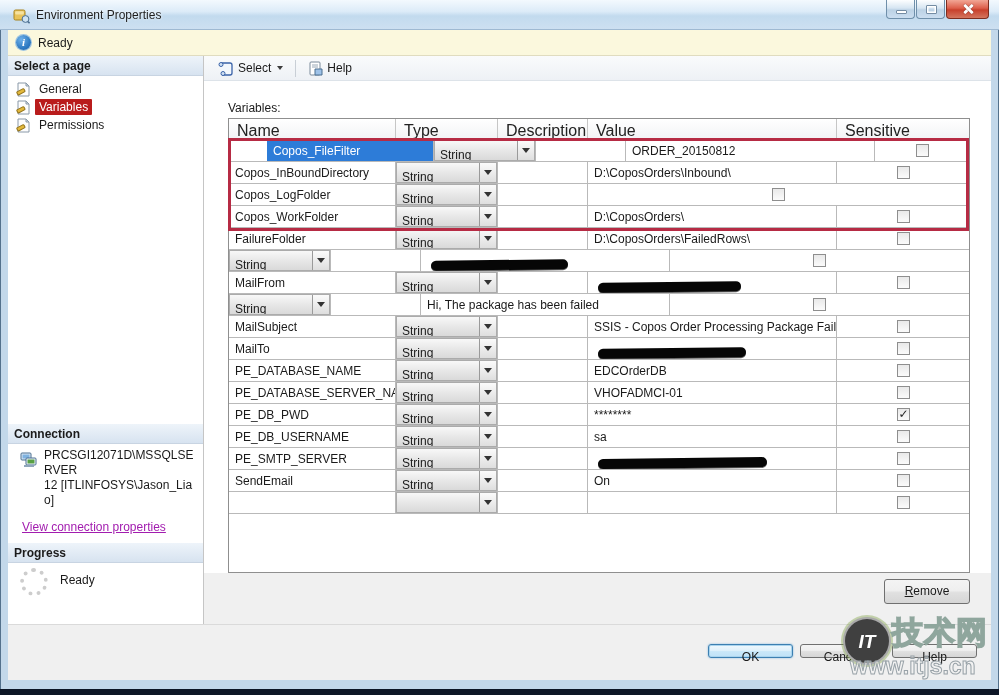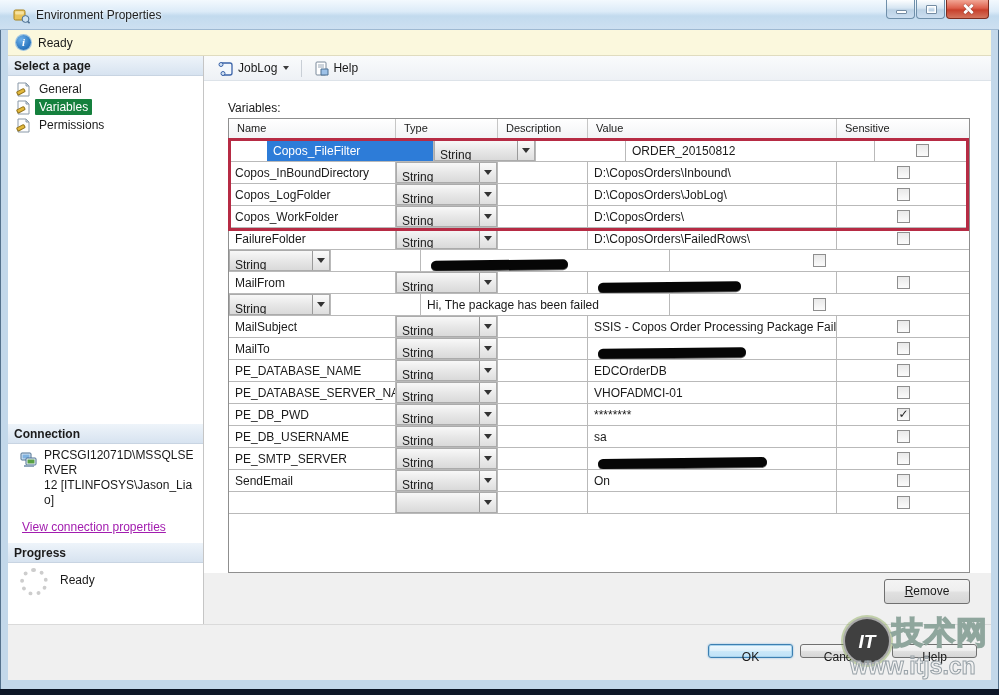--- a/index.html
+++ b/index.html
@@ -74,21 +74,21 @@
   .dd-arrow { width:0; height:0; border-left:3.5px solid transparent; border-right:3.5px solid transparent;
     border-top:4px solid #3c3c3c; margin-left:2px; }
   .main-bottom { position:absolute; left:0; top:517px; width:787px; height:51px; background:#f0f0f0; }
   .vars-label { position:absolute; left:24px; top:45px; }
 
   
   .table-wrap { position:absolute; left:24px; top:62px; width:742px; height:455px;
     border:1px solid #8f8f8f; background:#fff; }
   .thead { display:flex; height:21px; background:linear-gradient(#ffffff,#f2f3f5);
     border-bottom:1px solid #9c9c9c; }
-  .th { padding:3px 0 0 8px; border-right:1px solid #c6c6c6; font-size:11px; color:#222;
+  .th { padding:3px 0 0 8px; border-right:1px solid #c6c6c6; font-size:16px; color:#222;
     overflow:hidden; white-space:nowrap; }
   .th:last-child { border-right:none; }
   .w-name{width:167px;} .w-type{width:102px;} .w-desc{width:90px;} .w-value{width:249px;}
   .w-sens{flex:1;}
   .trow { display:flex; height:22px; border-bottom:1px solid #b9b9b9; background:#fff; }
   .td { border-right:1px solid #b9b9b9; overflow:hidden; white-space:nowrap; }
   .td.name { padding:4px 0 0 6px; }
   .td.name.sel { color:#fff; }
   .td.value { padding:4px 0 0 6px; }
   .td.sens { border-right:none; display:flex; align-items:center; justify-content:center; }
@@ -182,21 +182,21 @@
             <rect x="1" y="8" width="8" height="3.5" rx="1" transform="rotate(-28 5 10)" fill="#e3b93c" stroke="#93731a"></rect>
           </svg>
           <span class="lbl">General</span>
         </div>
         <div class="page-item sel">
           <svg width="15" height="15" viewBox="0 0 15 15">
             <path d="M2 1 h8 l3 3 v10 h-11 z" fill="#fdfdfd" stroke="#8a99a8"></path>
             <path d="M10 1 l3 3 h-3 z" fill="#d7e2ec" stroke="#8a99a8"></path>
             <rect x="1" y="8" width="8" height="3.5" rx="1" transform="rotate(-28 5 10)" fill="#e3b93c" stroke="#93731a"></rect>
           </svg>
-          <span class="lbl" style="background: #15803d;">Variables</span>
+          <span class="lbl" style="background: #b91c1c;">Variables</span>
         </div>
         <div class="page-item">
           <svg width="15" height="15" viewBox="0 0 15 15">
             <path d="M2 1 h8 l3 3 v10 h-11 z" fill="#fdfdfd" stroke="#8a99a8"></path>
             <path d="M10 1 l3 3 h-3 z" fill="#d7e2ec" stroke="#8a99a8"></path>
             <rect x="1" y="8" width="8" height="3.5" rx="1" transform="rotate(-28 5 10)" fill="#e3b93c" stroke="#93731a"></rect>
           </svg>
           <span class="lbl">Permissions</span>
         </div>
       </div>
@@ -221,21 +221,21 @@
   </div>
 
   <div class="main">
     <div class="toolbar">
       <div class="tbtn">
         <svg width="16" height="15" viewBox="0 0 16 15">
           <path d="M3 2 h9 a2 2 0 0 1 2 2 v8 a2 2 0 0 1 -2 2 h-8" fill="#f2f7fc" stroke="#3a63a8" stroke-width="1.3"></path>
           <circle cx="3" cy="3.5" r="2" fill="#cfe0f2" stroke="#3a63a8"></circle>
           <circle cx="5" cy="12.5" r="2" fill="#cfe0f2" stroke="#3a63a8"></circle>
         </svg>
-        <span>JobLog</span>
+        <span>Select</span>
         <div class="dd-arrow"></div>
       </div>
       <div class="tb-sep"></div>
       <div class="tbtn">
         <svg width="15" height="15" viewBox="0 0 15 15">
           <rect x="2" y="1" width="10" height="13" rx="1" fill="#fff" stroke="#7a8a9a"></rect>
           <path d="M7 8 h7 v6 h-7 z" fill="#9ec2e8" stroke="#4a6e90"></path>
           <line x1="4" y1="4" x2="10" y2="4" stroke="#9aa8b6"></line>
           <line x1="4" y1="6" x2="10" y2="6" stroke="#9aa8b6"></line>
         </svg>
@@ -291,21 +291,20 @@
             <div class="td name w-name">Copos_LogFolder</div>
             <div class="td w-type">
               <div class="combo">
                 <span class="clabel">String</span>
                 <span class="cbtn">
                   <span class="tri"></span>
                 </span>
               </div>
             </div>
             <div class="td w-desc"></div>
-            <div class="td value w-value">D:\CoposOrders\JobLog\</div>
             <div class="td sens w-sens">
               <div class="cb"></div>
             </div>
           </div>
           <div class="trow">
             <div class="td name w-name">Copos_WorkFolder</div>
             <div class="td w-type">
               <div class="combo">
                 <span class="clabel">String</span>
                 <span class="cbtn">

